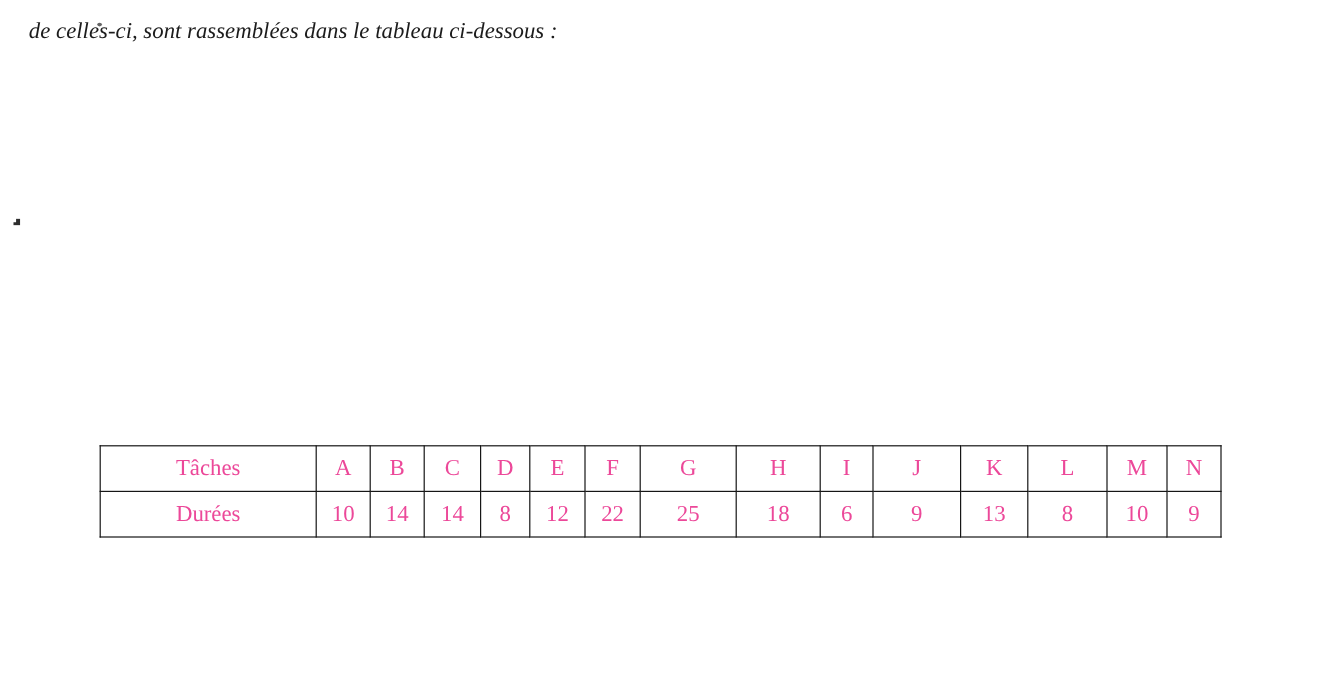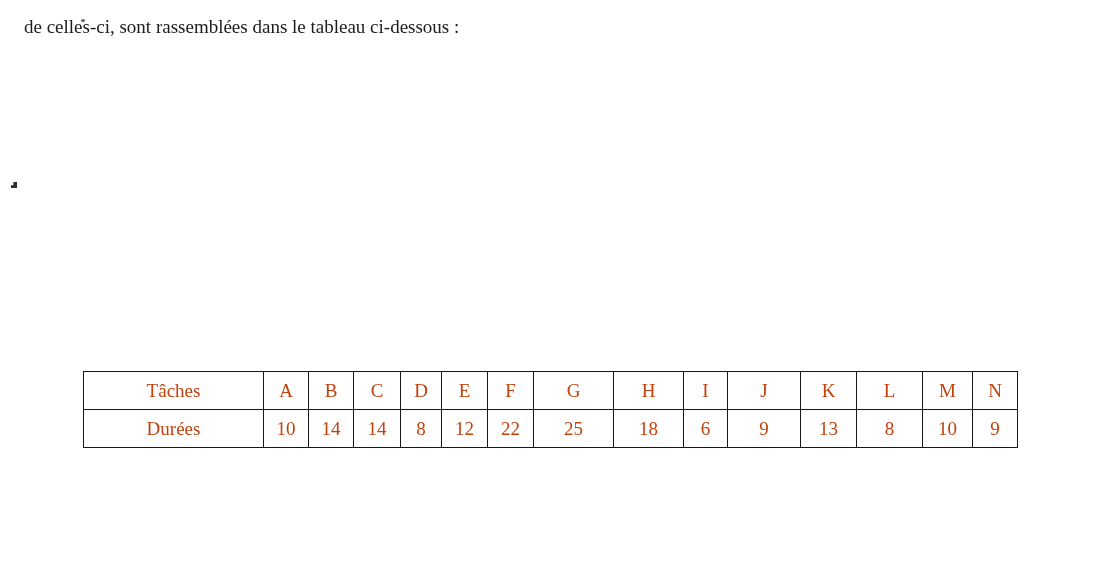--- a/index.html
+++ b/index.html
@@ -29,20 +29,21 @@
   .para-line {
     text-align: justify;
     text-align-last: justify;
     white-space: normal;
   }
   .para-line.first {
     padding-left: 154px;
   }
   .para-line.last {
     text-align-last: left;
+    font-style: italic;
   }
   
   .artifact-a {
     position: absolute;
     left: 81px;
     top: 19px;
     width: 4px;
     height: 3px;
     background: #4a4a4a;
     border-radius: 50%;
@@ -59,21 +60,21 @@
   }
   
   .task-table {
     position: absolute;
     left: 83px;
     top: 371px;
     width: 934px;
     border-collapse: collapse;
     table-layout: fixed;
     font-size: 19px;
-    color: #c2410c;
+    color: #ec4899;
   }
   .task-table td, .task-table th {
     border: 1.6px solid #161616;
     text-align: center;
     vertical-align: middle;
     font-weight: normal;
     padding: 0 2px;
     overflow: hidden;
   }
   .row-tasks    { height: 38px; }

